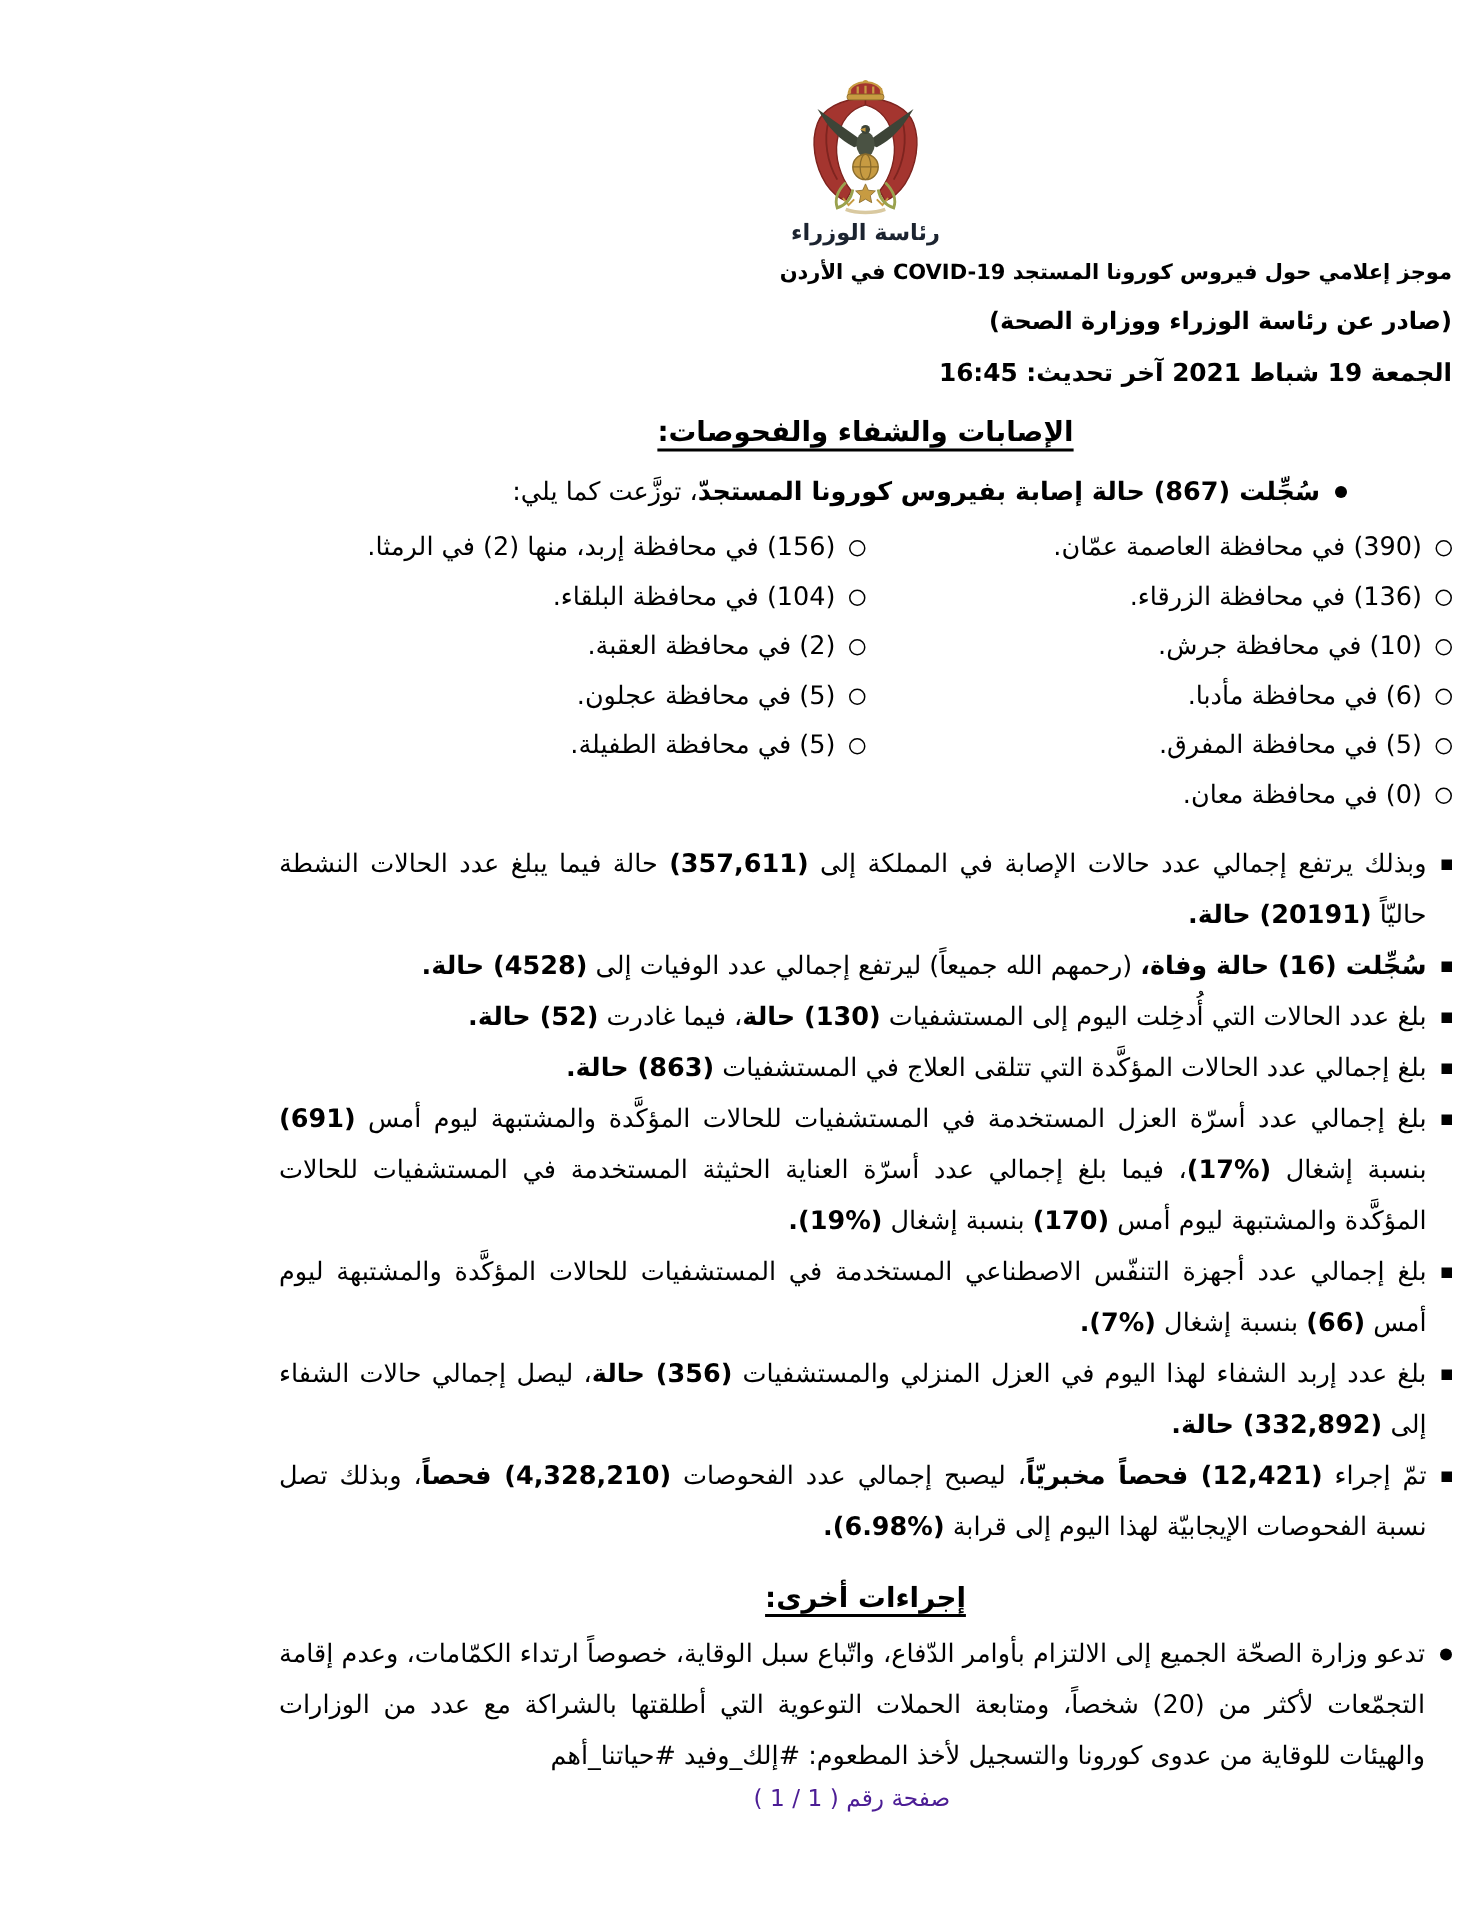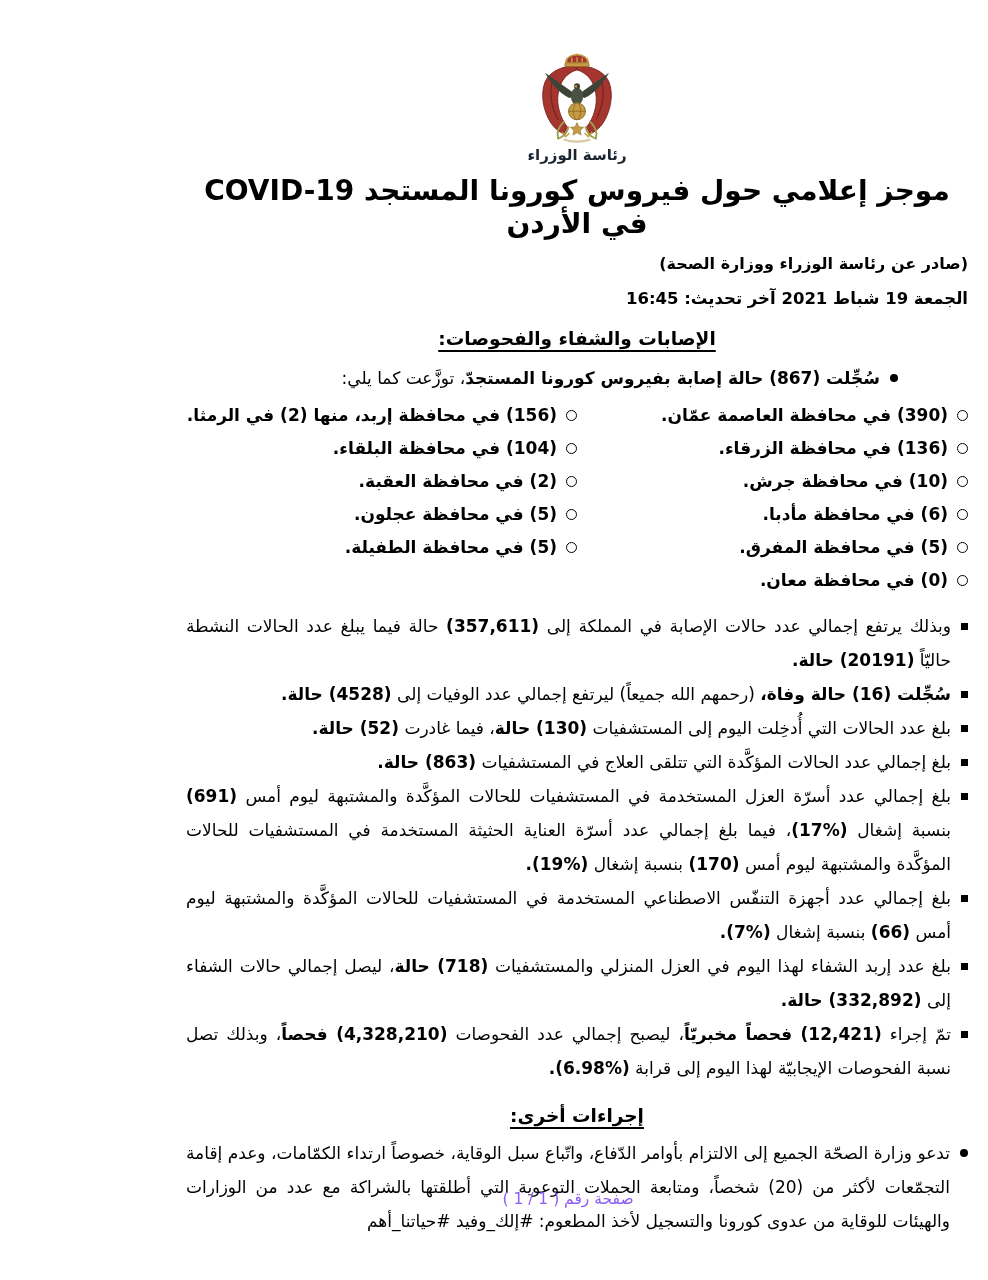--- a/index.html
+++ b/index.html
@@ -10,47 +10,47 @@
   }
   .content{padding:0 20px 0 38px;}
   
   .crest{width:150px;margin:52px auto 6px;text-align:center;}
   .crest svg{display:block;margin:0 auto;}
   .crest-caption{
     font-size:15px;font-weight:bold;color:#1c2430;margin-top:-2px;
     letter-spacing:-0.5px;
   }
   
-  .doc-title{font-size:28px;font-weight:bold;text-align:center;margin:10px 0 0;}
+  .doc-title{font-size:14px;font-weight:bold;margin:10px 0 0;}
   .doc-subtitle{font-size:16px;font-weight:bold;margin:14px 0 0;}
   .date-line{font-size:16.5px;font-weight:bold;text-align:right;margin:16px 0 0;}
   .sec-heading{
     font-size:18.5px;font-weight:bold;margin:20px 0 0;
     text-decoration:underline;text-underline-offset:5px;text-decoration-thickness:1.5px;text-align:center;
   }
   
   .bullet-row{display:flex;align-items:flex-start;gap:10px;}
   .bullet-row p{margin:0;font-size:17px;line-height:34px;text-align:justify;flex:1;}
   .mk{flex:0 0 auto;}
   .mk-dot{width:8px;height:8px;border-radius:50%;background:#000;margin-top:13px;}
   .mk-circ{width:9px;height:9px;border-radius:50%;border:1.6px solid #000;background:#fff;margin-top:12px;}
   .mk-sq{width:7px;height:7px;background:#000;margin-top:14px;}
   .intro-row{margin-top:12px;padding-right:70px;}
   .intro-row p{text-align:right;}
   .b{font-weight:bold;}
   
   .gov-grid{display:grid;grid-template-columns:1fr 1fr;margin-top:4px;}
-  .gov-cell{display:flex;align-items:flex-start;gap:9px;font-size:17px;font-weight:bold;line-height:33px;}
+  .gov-cell{display:flex;align-items:flex-start;gap:9px;font-size:17px;font-weight:normal;line-height:33px;}
   .gov-cell .mk-circ{margin-top:11px;}
   
   .stats-list{margin-top:12px;}
   .other-list{margin-top:10px;}
   .footer{
     position:absolute;left:0;right:0;bottom:72px;text-align:center;
-    font-size:15.5px;color:#8b5cf6;
+    font-size:15.5px;color:#4c1d95;
   }
 </style>
 </head>
 <body>
 
 <div class="page">
   <div class="content">
 
     <div class="crest">
       <svg width="132" height="96" viewBox="0 0 140 102">
@@ -175,21 +175,21 @@
         <div class="bullet-row">
           <span class="mk mk-sq"></span>
           <p><span>بلغ إجمالي عدد أسرّة العزل المستخدمة في المستشفيات للحالات المؤكَّدة والمشتبهة ليوم أمس </span><span class="b">(691)</span><span> بنسبة إشغال </span><span class="b">(%17)</span><span>، فيما بلغ إجمالي عدد أسرّة العناية الحثيثة المستخدمة في المستشفيات للحالات المؤكَّدة والمشتبهة ليوم أمس </span><span class="b">(170)</span><span> بنسبة إشغال </span><span class="b">(%19).</span></p>
         </div>
         <div class="bullet-row">
           <span class="mk mk-sq"></span>
           <p><span>بلغ إجمالي عدد أجهزة التنفّس الاصطناعي المستخدمة في المستشفيات للحالات المؤكَّدة والمشتبهة ليوم أمس </span><span class="b">(66)</span><span> بنسبة إشغال </span><span class="b">(%7).</span></p>
         </div>
         <div class="bullet-row">
           <span class="mk mk-sq"></span>
-          <p><span>بلغ عدد إربد الشفاء لهذا اليوم في العزل المنزلي والمستشفيات </span><span class="b">(718) حالة</span><span>، ليصل إجمالي حالات الشفاء إلى </span><span class="b">(332,892) حالة.</span></p>
+          <p><span>بلغ عدد إربد الشفاء لهذا اليوم في العزل المنزلي والمستشفيات </span><span class="b">(356) حالة</span><span>، ليصل إجمالي حالات الشفاء إلى </span><span class="b">(332,892) حالة.</span></p>
         </div>
         <div class="bullet-row">
           <span class="mk mk-sq"></span>
           <p><span>تمّ إجراء </span><span class="b">(12,421) فحصاً مخبريّاً</span><span>، ليصبح إجمالي عدد الفحوصات </span><span class="b">(4,328,210) فحصاً</span><span>، وبذلك تصل نسبة الفحوصات الإيجابيّة لهذا اليوم إلى قرابة </span><span class="b">(%6.98).</span></p>
         </div>
       </div>
 
     <h2 class="sec-heading">إجراءات أخرى:</h2>
     <div class="other-list" id="other-list">
         <div class="bullet-row">

